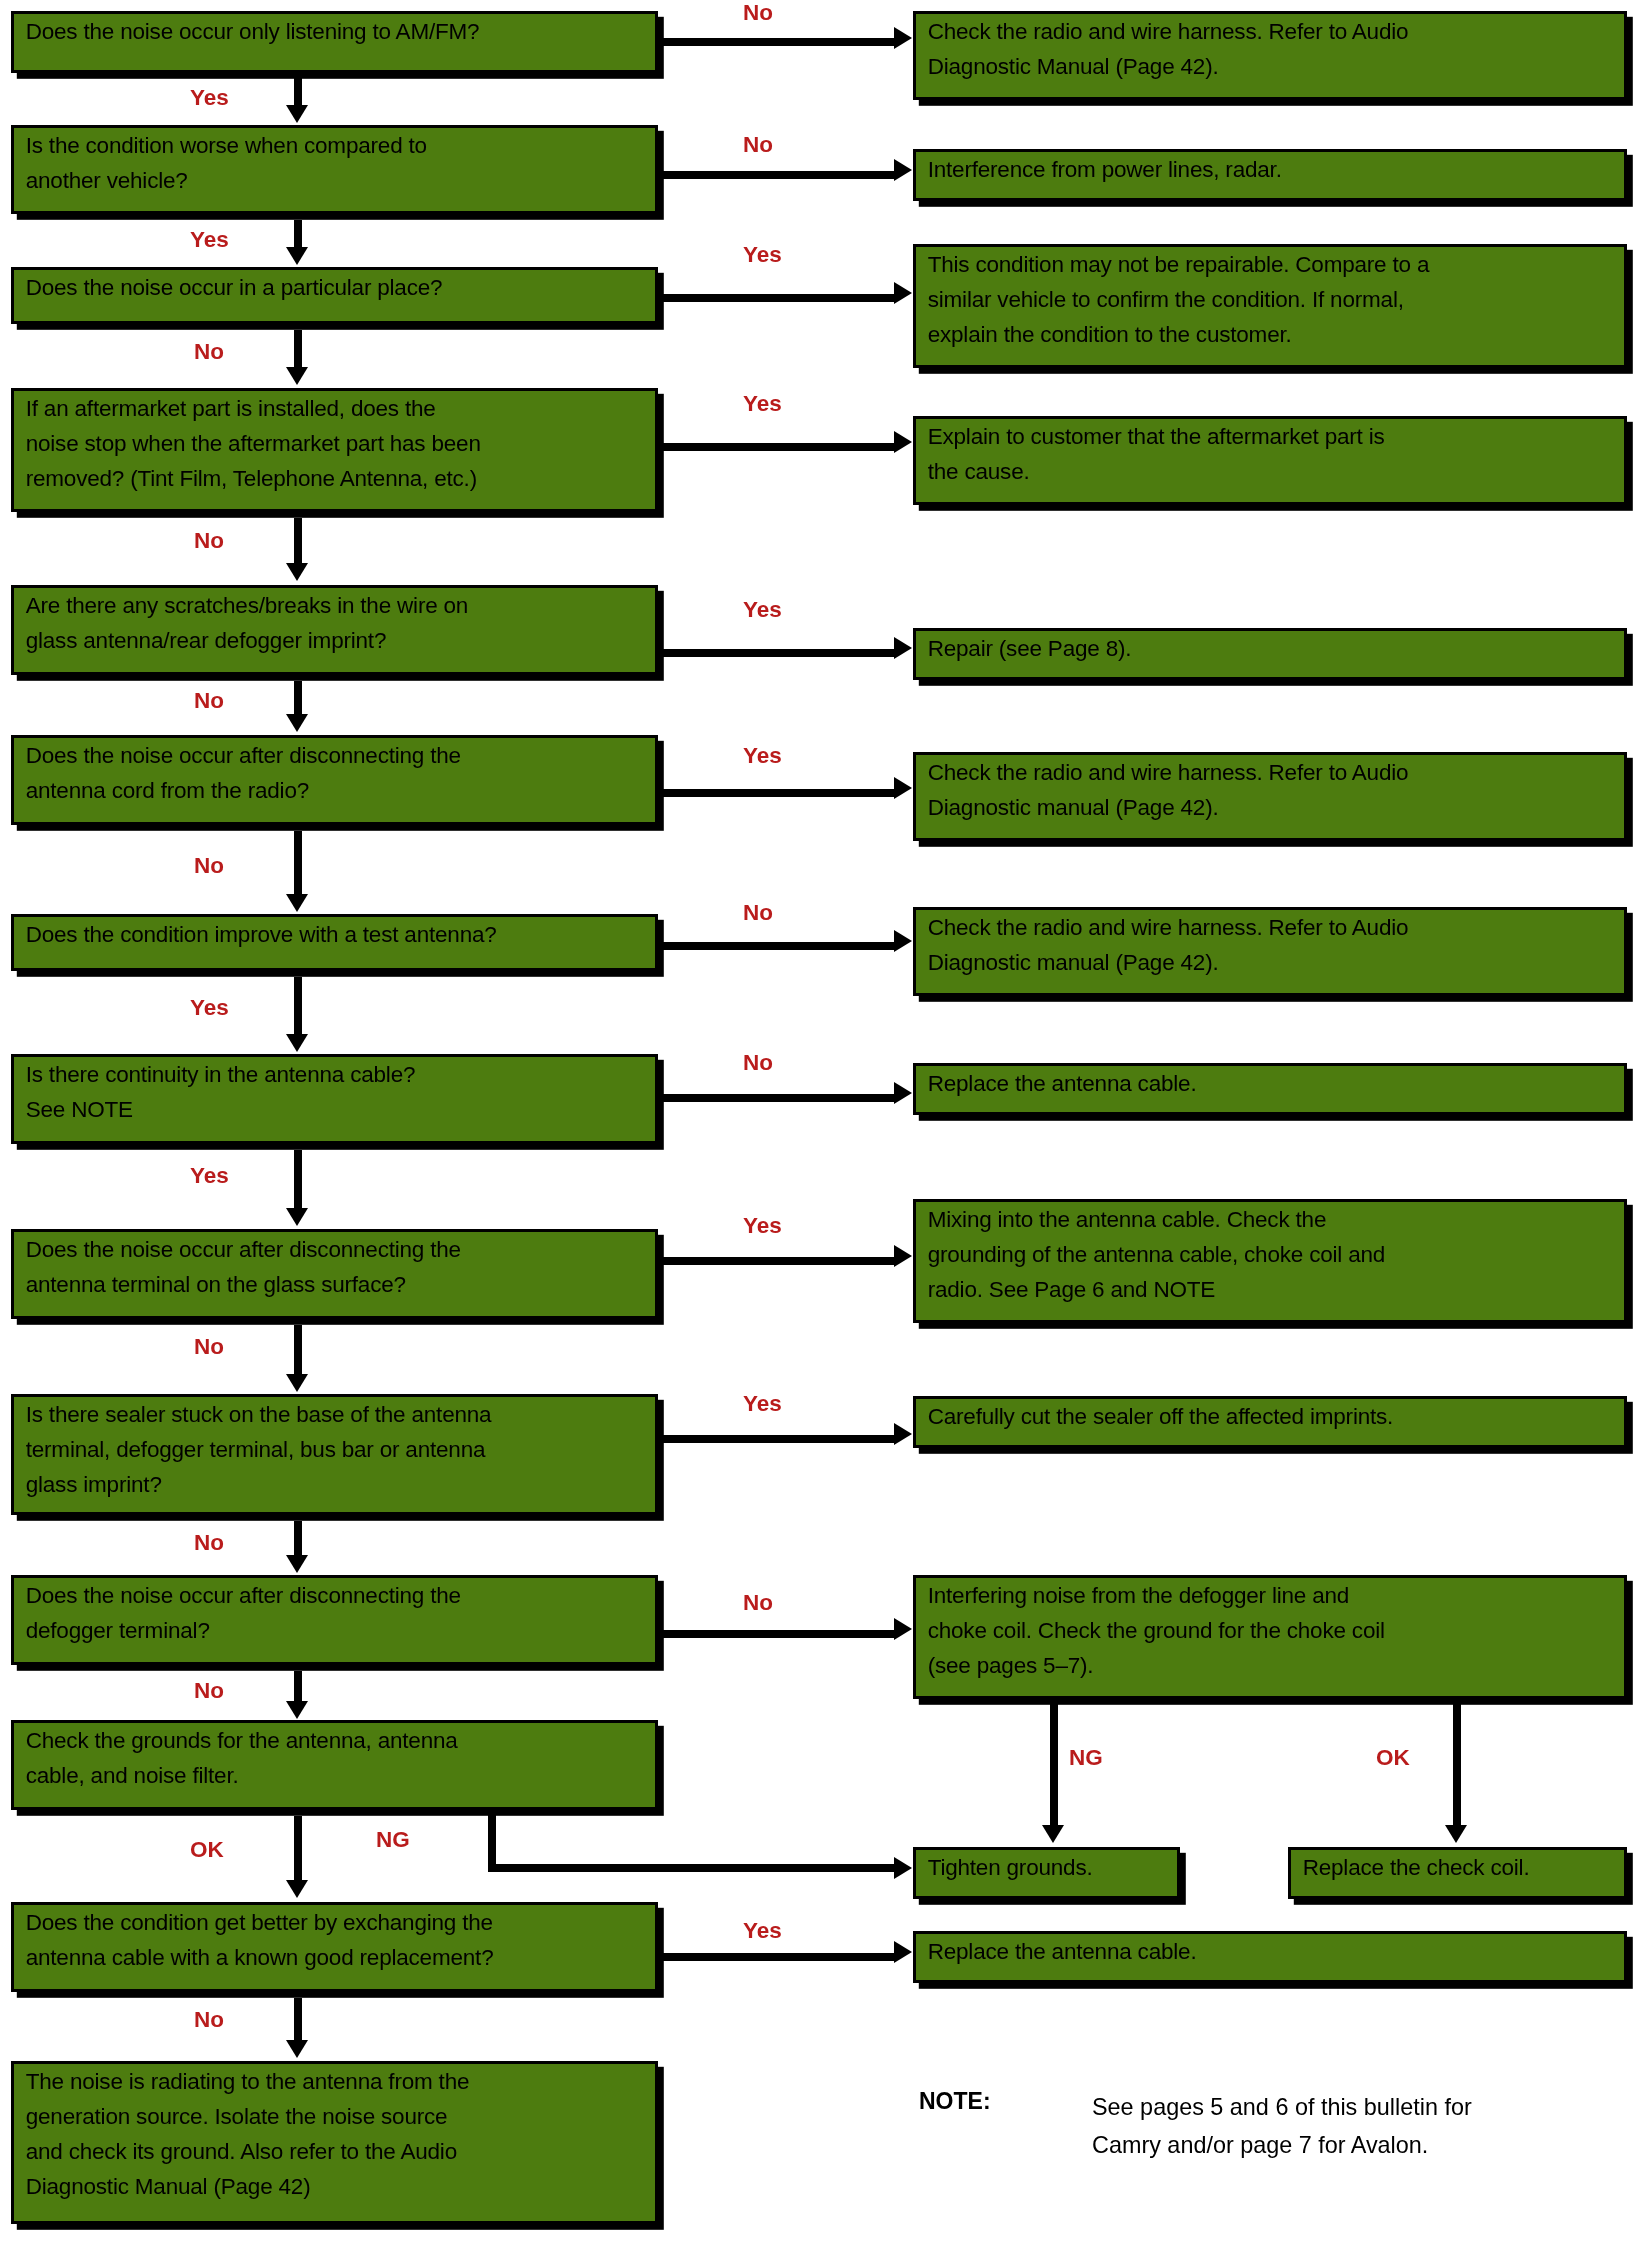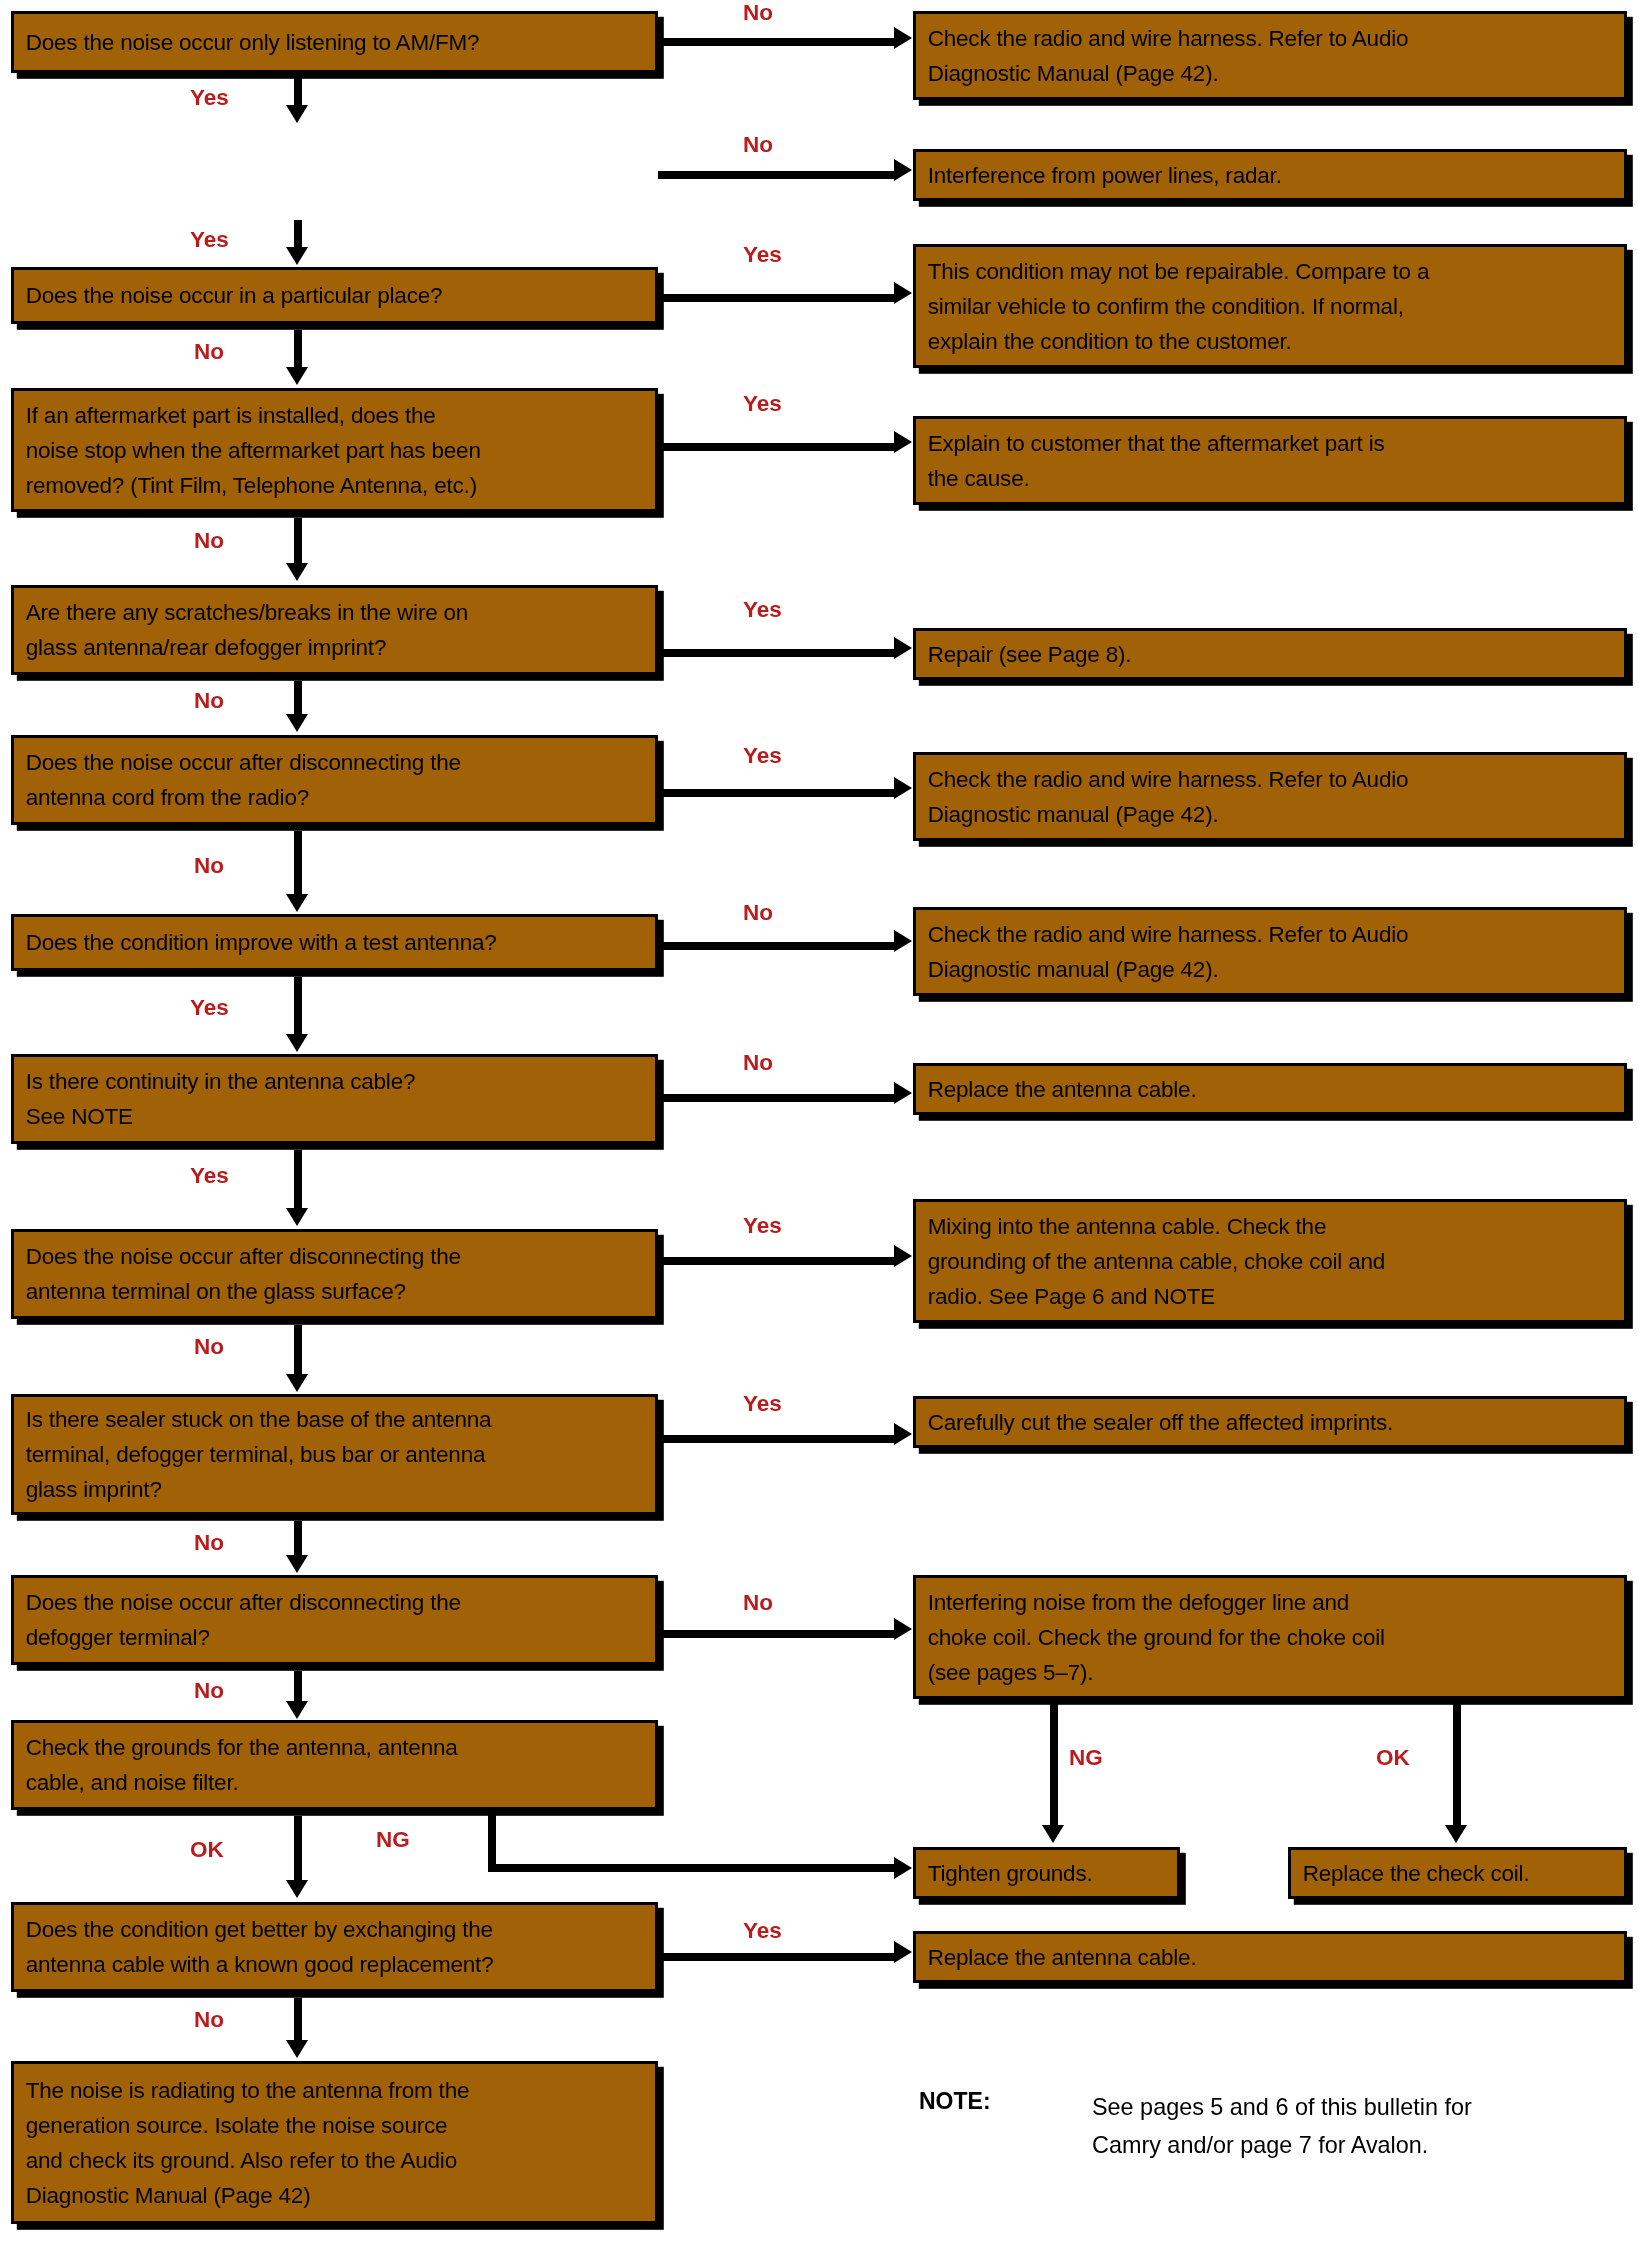--- a/index.html
+++ b/index.html
@@ -9,24 +9,24 @@
     width:1640px;
     height:2261px;
     background:#ffffff;
     font-family:"Liberation Sans","DejaVu Sans",sans-serif;
     overflow:hidden;
   }
   .box{
     position:absolute;
     box-sizing:border-box;
     border:3.3px solid #000000;
-    background:#a16207;
+    background:#4d7c0f;
     box-shadow:5.8px 5.8px 0 0 #000000;
     display:flex;
-    align-items:center;
+    align-items:flex-start;
   }
   .box .txt{
     display:block;
     width:100%;
     padding:0 11.7px;
     font-size:22.5px;
     line-height:35px;
     color:#000000;
     white-space:pre-line;
     letter-spacing:-0.2px;
@@ -67,20 +67,24 @@
 </style>
 </head>
 <body>
 
 <div id="page">
 
   <div class="box" style="left:11px;top:11px;width:647px;height:62px;">
     <span class="txt">Does the noise occur only listening to AM/FM?</span>
   </div>
 
+  <div class="box" style="left:11px;top:125px;width:647px;height:89px;">
+    <span class="txt">Is the condition worse when compared to
+another vehicle?</span>
+  </div>
 
   <div class="box" style="left:11px;top:267px;width:647px;height:57px;">
     <span class="txt">Does the noise occur in a particular place?</span>
   </div>
 
   <div class="box" style="left:11px;top:388px;width:647px;height:124px;">
     <span class="txt">If an aftermarket part is installed, does the
 noise stop when the aftermarket part has been
 removed? (Tint Film, Telephone Antenna, etc.)</span>
   </div>

